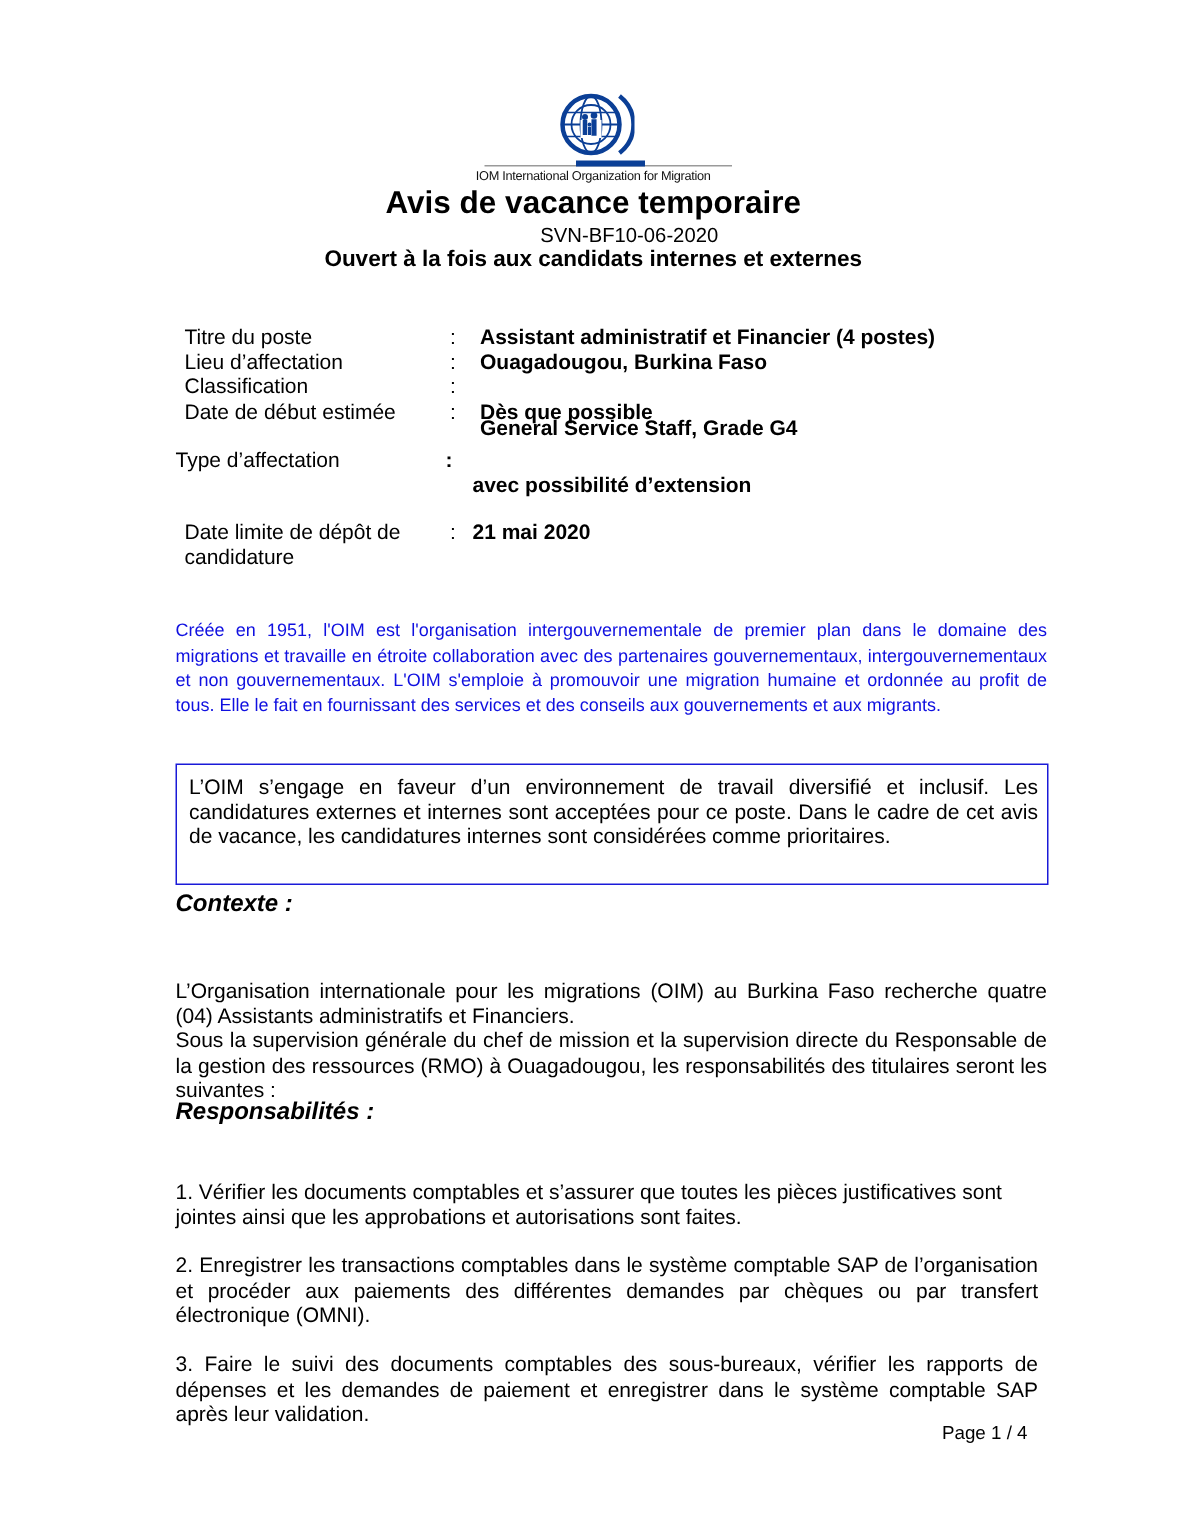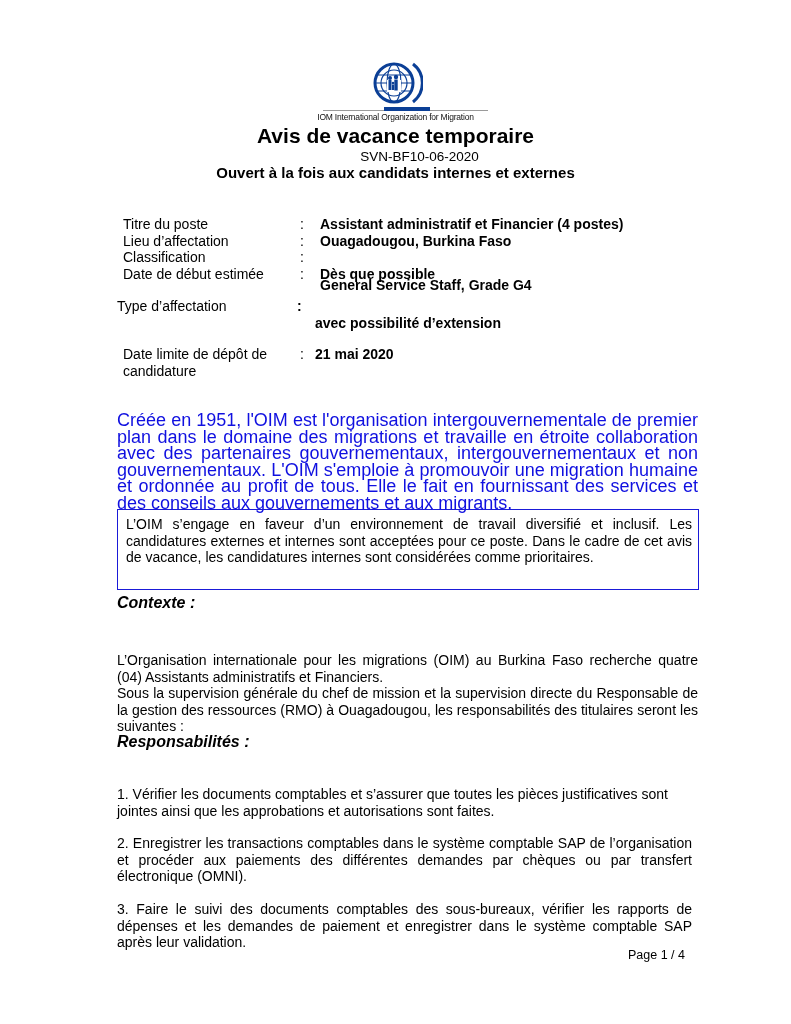--- a/index.html
+++ b/index.html
@@ -18,21 +18,21 @@
   .ref { position: absolute; top: 149px; left: 0; width: 791px; text-align: center; font-size: 13.5px; padding-left: 24px; }
   .subtitle { position: absolute; top: 164px; left: 0; width: 791px; text-align: center; font-weight: bold; font-size: 15px; }
 
   .info { position: absolute; font-size: 14px; line-height: 16.5px; }
   .info .lbl { position: absolute; left: 0; white-space: nowrap; }
   .info .colon { position: absolute; white-space: nowrap; }
   .info .val { position: absolute; font-weight: bold; white-space: nowrap; }
 
   .blue-para {
     position: absolute; left: 117px; top: 412px; width: 581px;
-    color: #1010e0; font-size: 18px; line-height: 16.5px; text-align: justify;
+    color: #1010e0; font-size: 12px; line-height: 16.5px; text-align: justify;
   }
   .boxed {
     position: absolute; left: 117px; top: 509px; width: 566px;
     border: 1.5px solid #1a1ad8; padding: 6px 6px 23px 8px;
     font-size: 14px; line-height: 16.5px; text-align: justify;
   }
   .section-head { position: absolute; left: 117px; font-weight: bold; font-style: italic; font-size: 16px; }
   .para { position: absolute; left: 117px; width: 581px; font-size: 14px; line-height: 16.5px; text-align: justify; margin-top: 20px; }
   .page-num { position: absolute; left: 628px; top: 948px; font-size: 12.5px; }
 </style>

